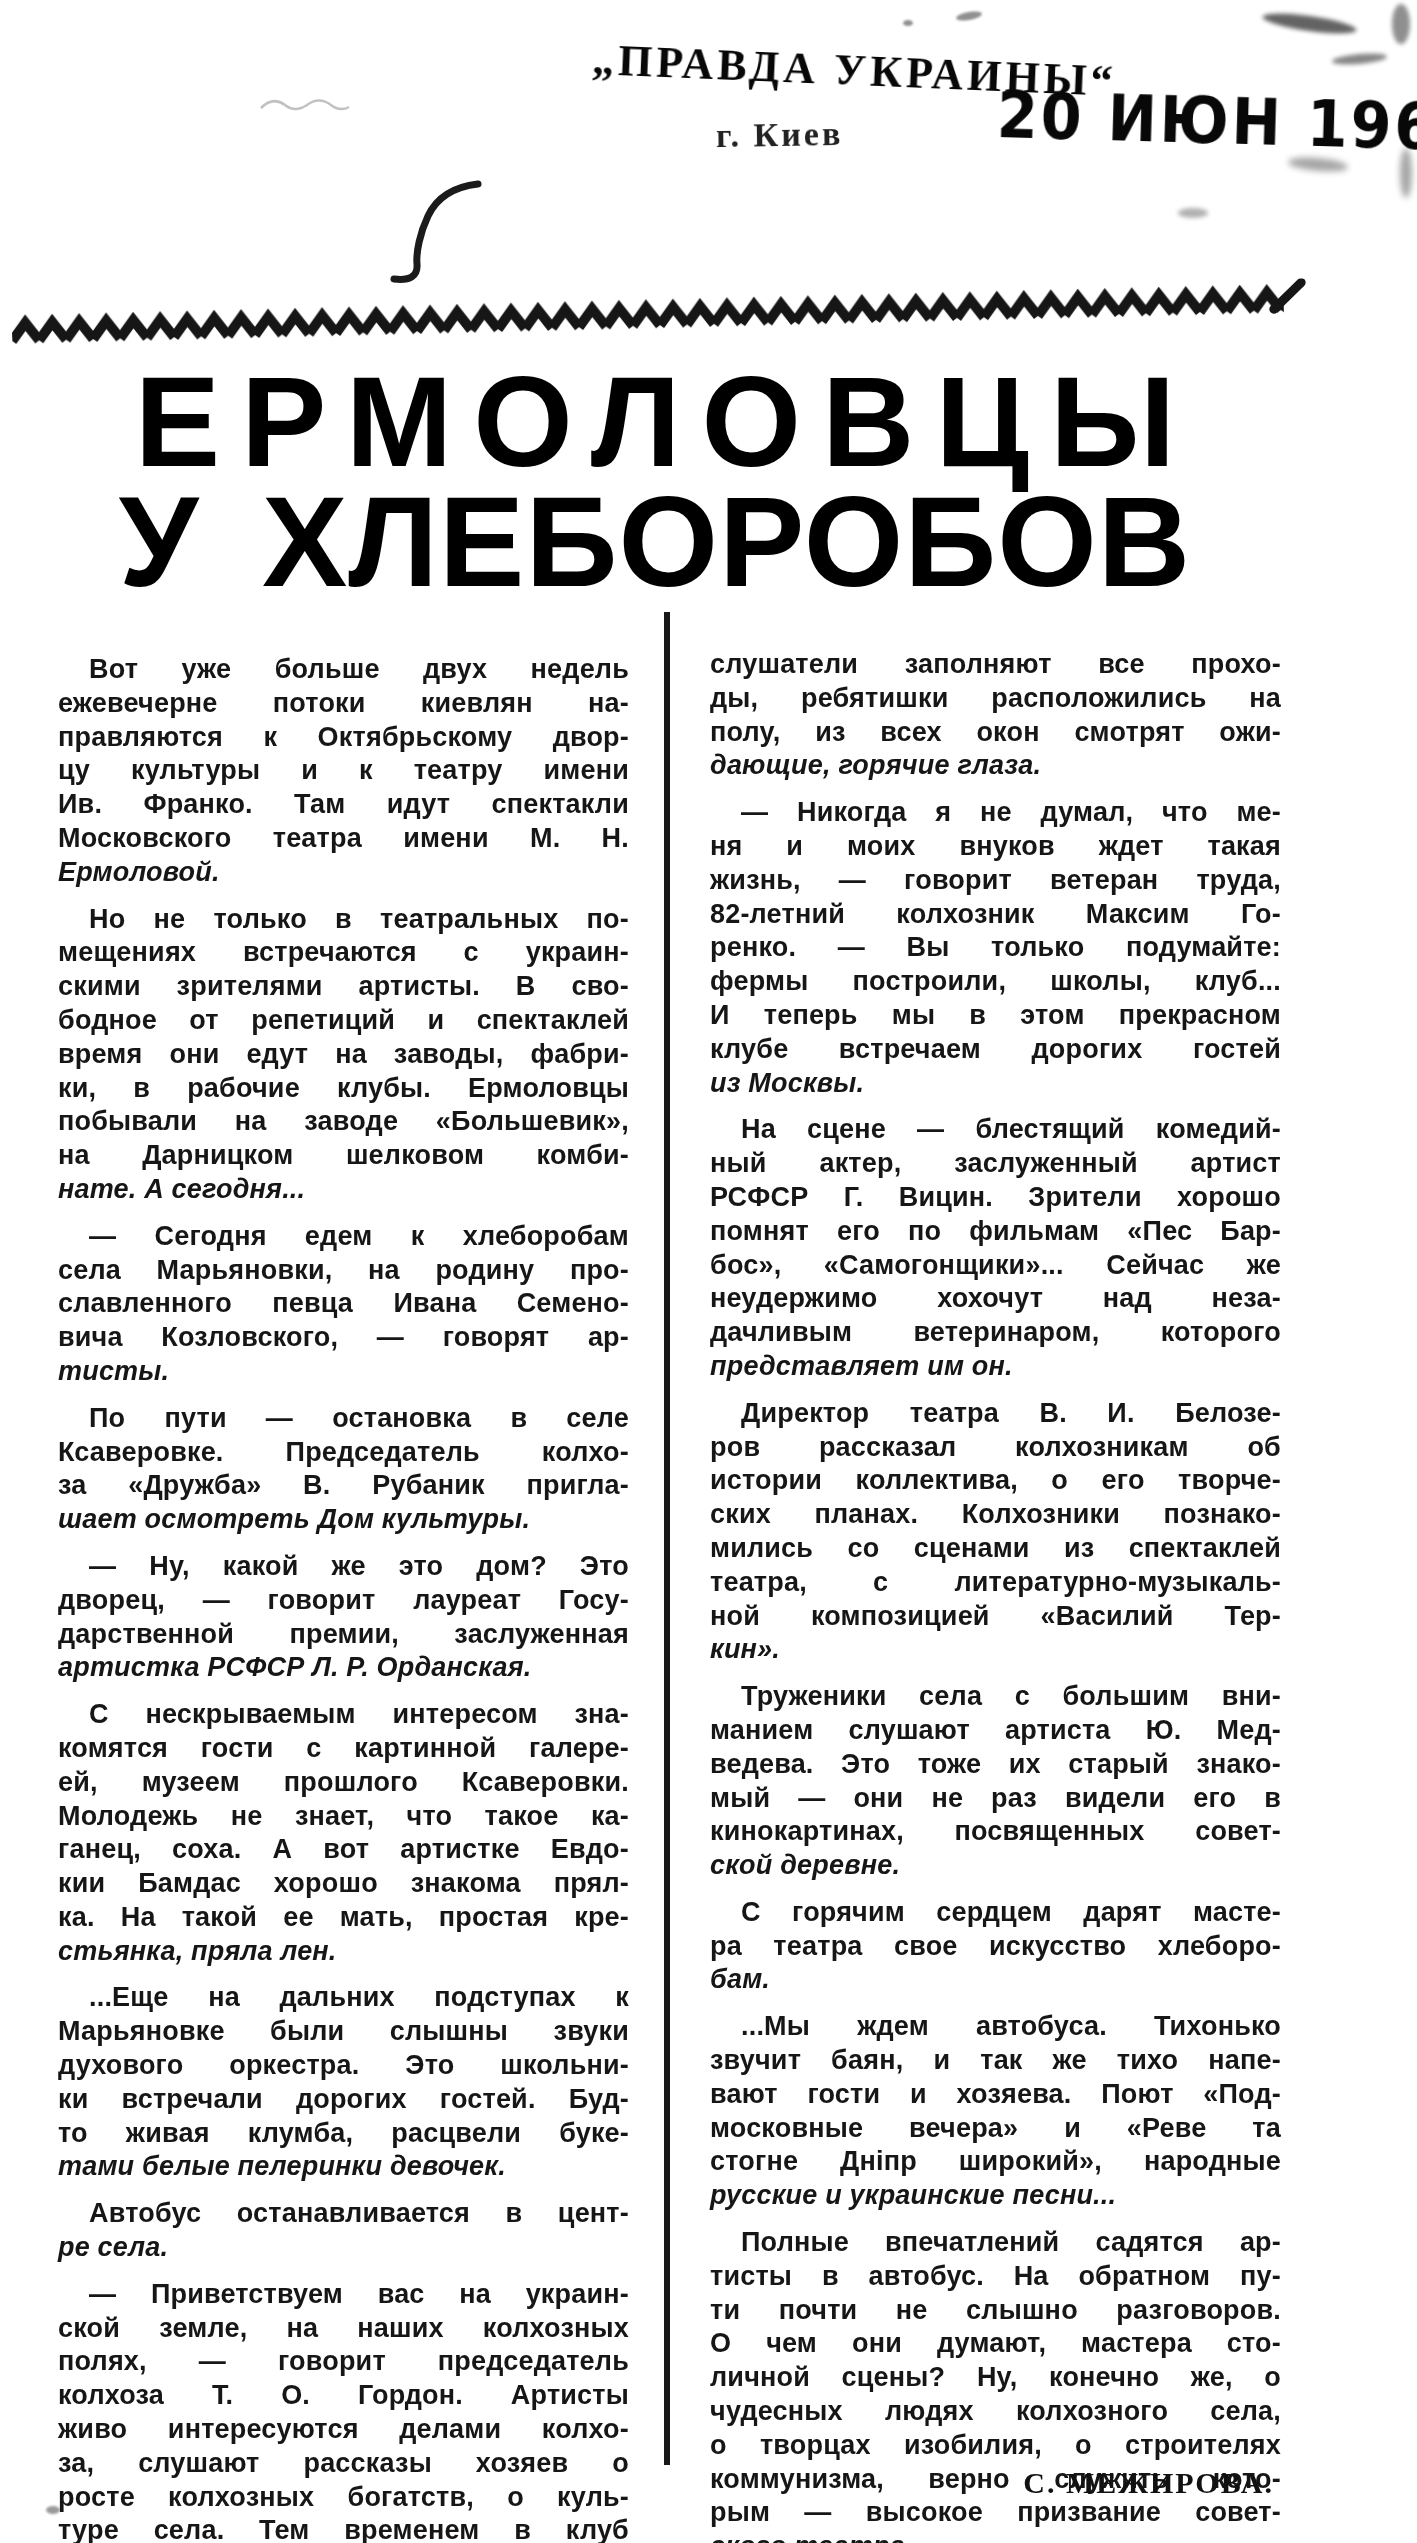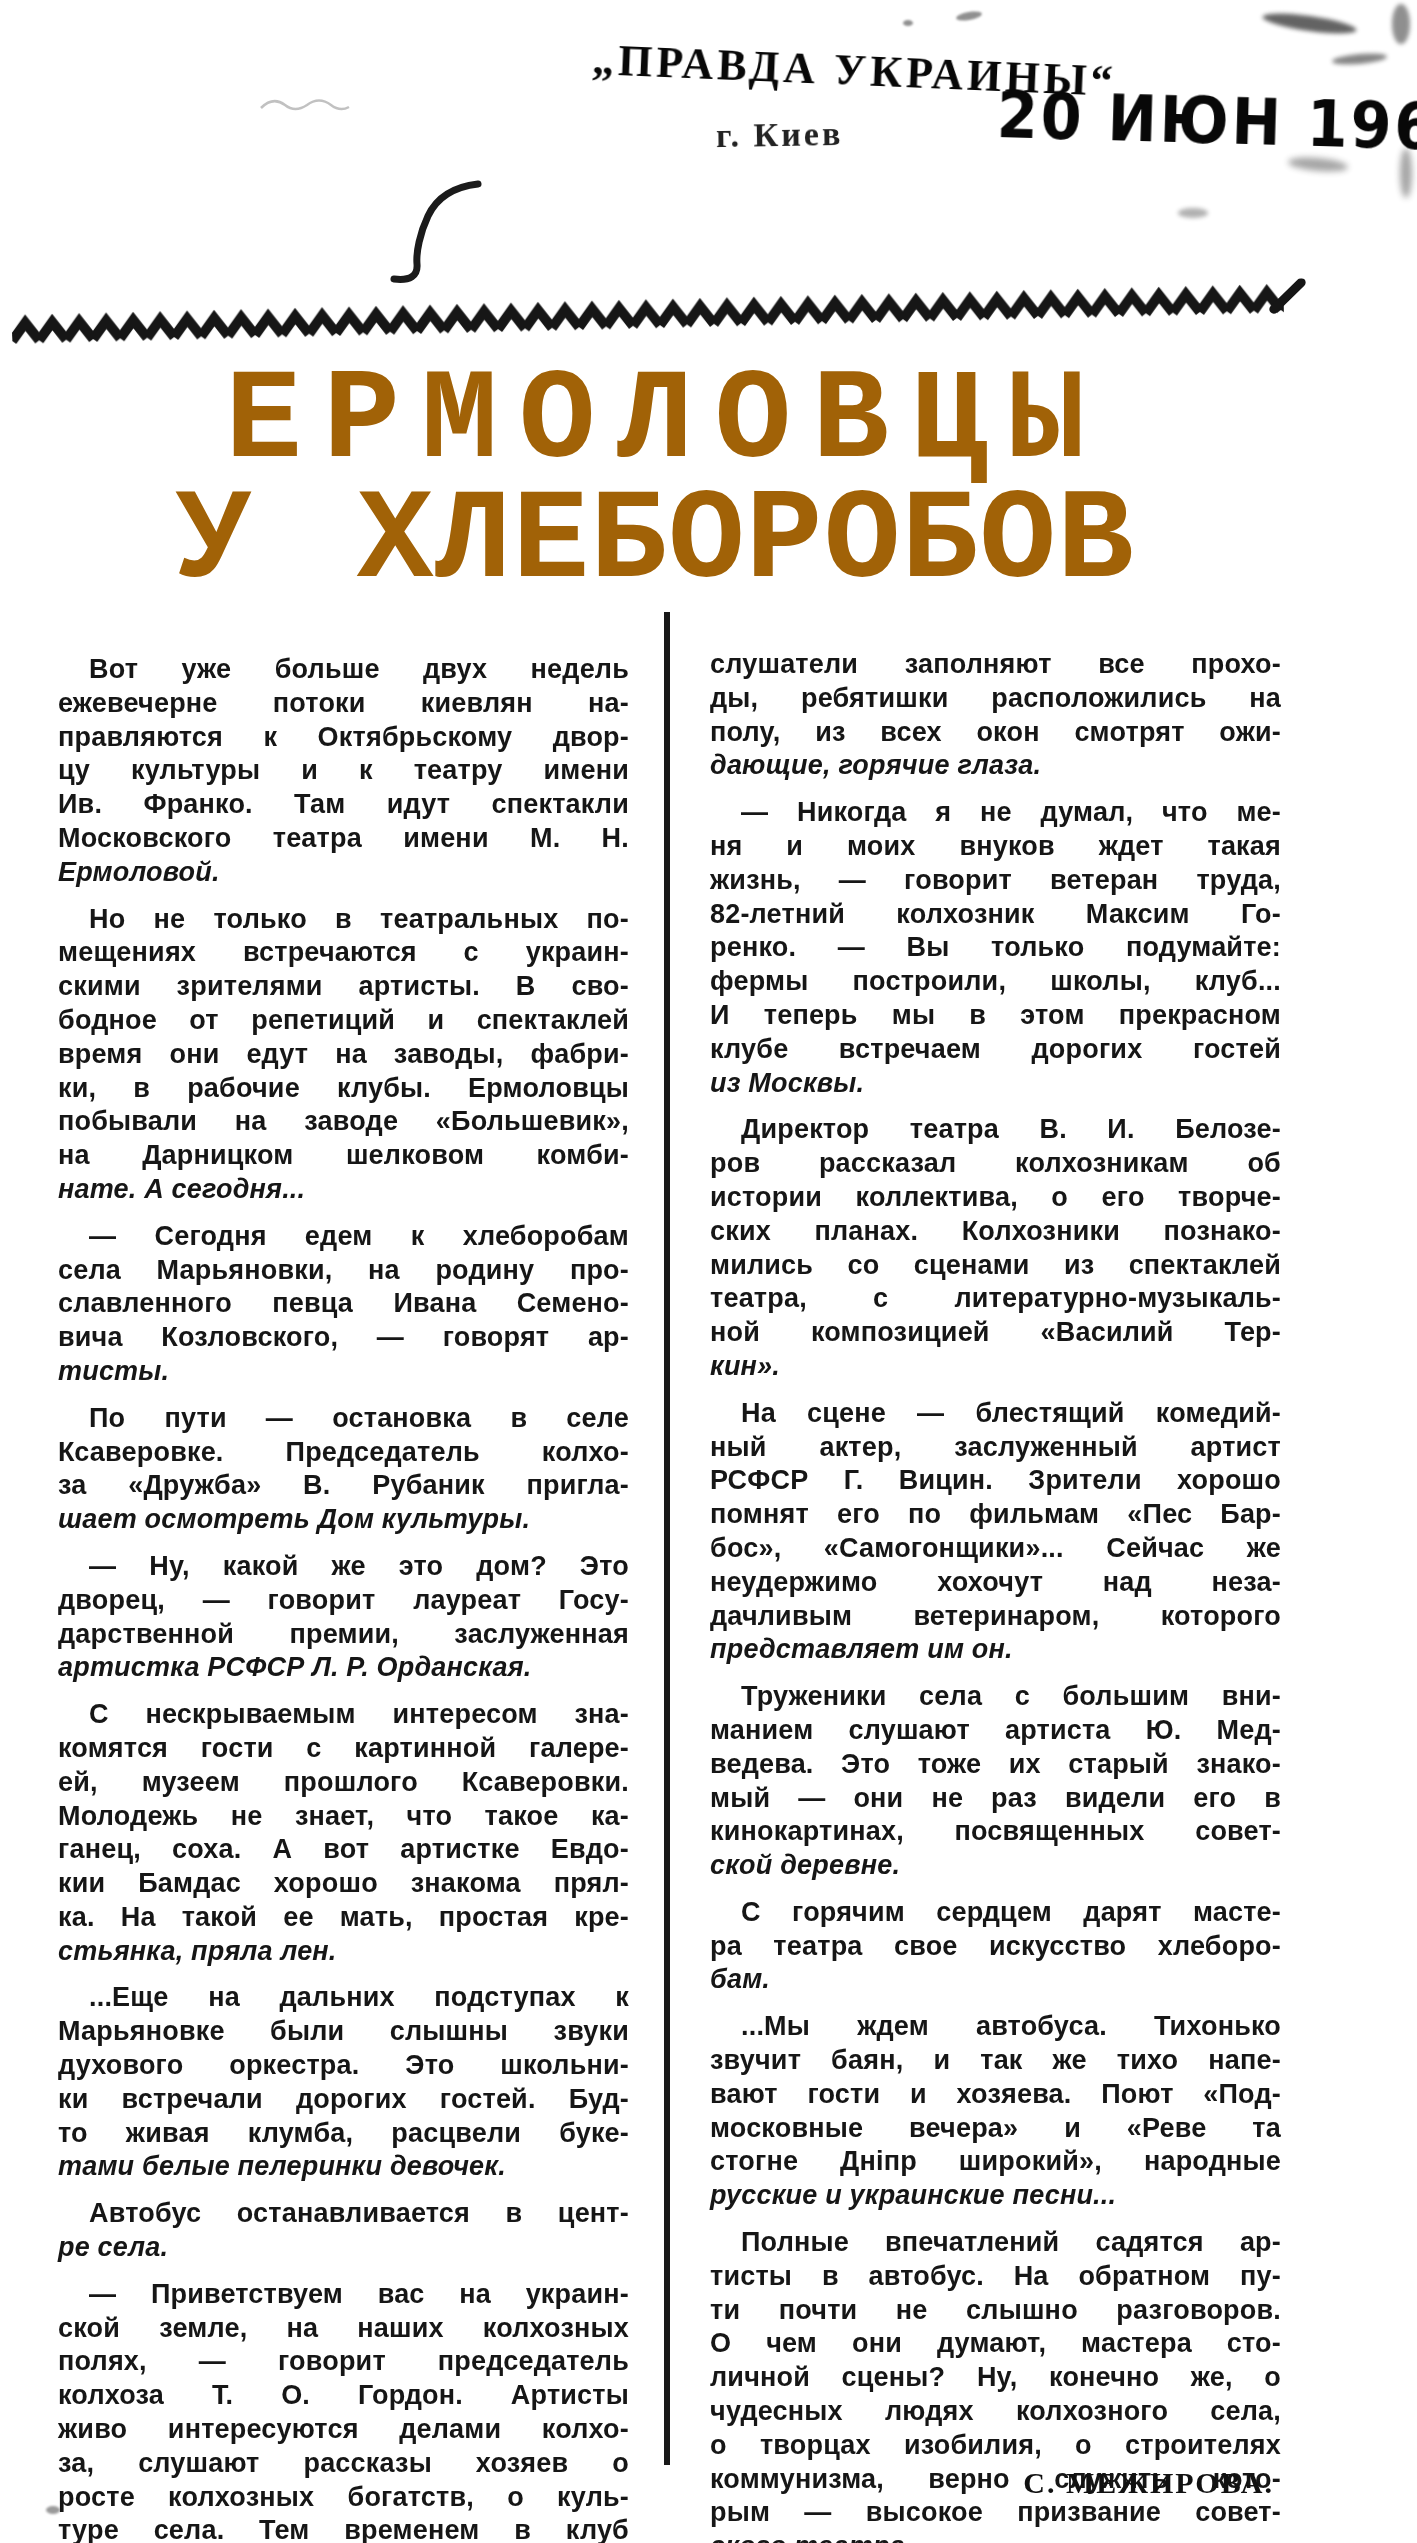--- a/index.html
+++ b/index.html
@@ -20,21 +20,21 @@
   .hand-five{position:absolute;left:340px;top:168px;}
   .pencil-scribble{position:absolute;left:255px;top:84px;opacity:.55;}
 
   .speck{position:absolute;background:#222;border-radius:50%;}
 
   
   .zigzag{position:absolute;left:12px;top:310px;transform:rotate(-1.4deg);transform-origin:left center;}
 
   
   .headline{position:absolute;left:25px;top:362px;width:1260px;margin:0;text-align:center;
-    font-family:Liberation Mono, monospace;font-weight:700;color:#a16207;line-height:120px;}
+    font-family:Liberation Sans, sans-serif;font-weight:700;color:#000000;line-height:120px;}
   .hl1{display:block;font-size:128px;letter-spacing:21px;margin-right:-21px;}
   .hl2{display:block;font-size:128px;letter-spacing:1px;word-spacing:26px;}
 
   
   .col{position:absolute;font-weight:700;font-size:27px;line-height:33.8px;
        letter-spacing:.2px;color:#161616;}
   .col-left {left:45px; top:640px;width:597px;}
   .col-right{left:697px;top:635px;width:597px;}
   .para{margin:13px;}
   .ln{text-align:justify;text-align-last:justify;white-space:nowrap;}
@@ -176,38 +176,38 @@
         <div class="ln">ня и моих внуков ждет такая</div>
         <div class="ln">жизнь, — говорит ветеран труда,</div>
         <div class="ln">82-летний колхозник Максим Го-</div>
         <div class="ln">ренко. — Вы только подумайте:</div>
         <div class="ln">фермы построили, школы, клуб...</div>
         <div class="ln">И теперь мы в этом прекрасном</div>
         <div class="ln">клубе встречаем дорогих гостей</div>
         <div class="ln last">из Москвы.</div>
       </div>
       <div class="para">
+        <div class="ln ind">На сцене — блестящий комедий-</div>
+        <div class="ln">ный актер, заслуженный артист</div>
+        <div class="ln">РСФСР Г. Вицин. Зрители хорошо</div>
+        <div class="ln">помнят его по фильмам «Пес Бар-</div>
+        <div class="ln">бос», «Самогонщики»... Сейчас же</div>
+        <div class="ln">неудержимо хохочут над неза-</div>
+        <div class="ln">дачливым ветеринаром, которого</div>
+        <div class="ln last">представляет им он.</div>
+      </div>
+      <div class="para">
         <div class="ln ind">Директор театра В. И. Белозе-</div>
         <div class="ln">ров рассказал колхозникам об</div>
         <div class="ln">истории коллектива, о его творче-</div>
         <div class="ln">ских планах. Колхозники познако-</div>
         <div class="ln">мились со сценами из спектаклей</div>
         <div class="ln">театра, с литературно-музыкаль-</div>
         <div class="ln">ной композицией «Василий Тер-</div>
         <div class="ln last">кин».</div>
-      </div>
-      <div class="para">
-        <div class="ln ind">На сцене — блестящий комедий-</div>
-        <div class="ln">ный актер, заслуженный артист</div>
-        <div class="ln">РСФСР Г. Вицин. Зрители хорошо</div>
-        <div class="ln">помнят его по фильмам «Пес Бар-</div>
-        <div class="ln">бос», «Самогонщики»... Сейчас же</div>
-        <div class="ln">неудержимо хохочут над неза-</div>
-        <div class="ln">дачливым ветеринаром, которого</div>
-        <div class="ln last">представляет им он.</div>
       </div>
       <div class="para">
         <div class="ln ind">Труженики села с большим вни-</div>
         <div class="ln">манием слушают артиста Ю. Мед-</div>
         <div class="ln">ведева. Это тоже их старый знако-</div>
         <div class="ln">мый — они не раз видели его в</div>
         <div class="ln">кинокартинах, посвященных совет-</div>
         <div class="ln last">ской деревне.</div>
       </div>
       <div class="para">

